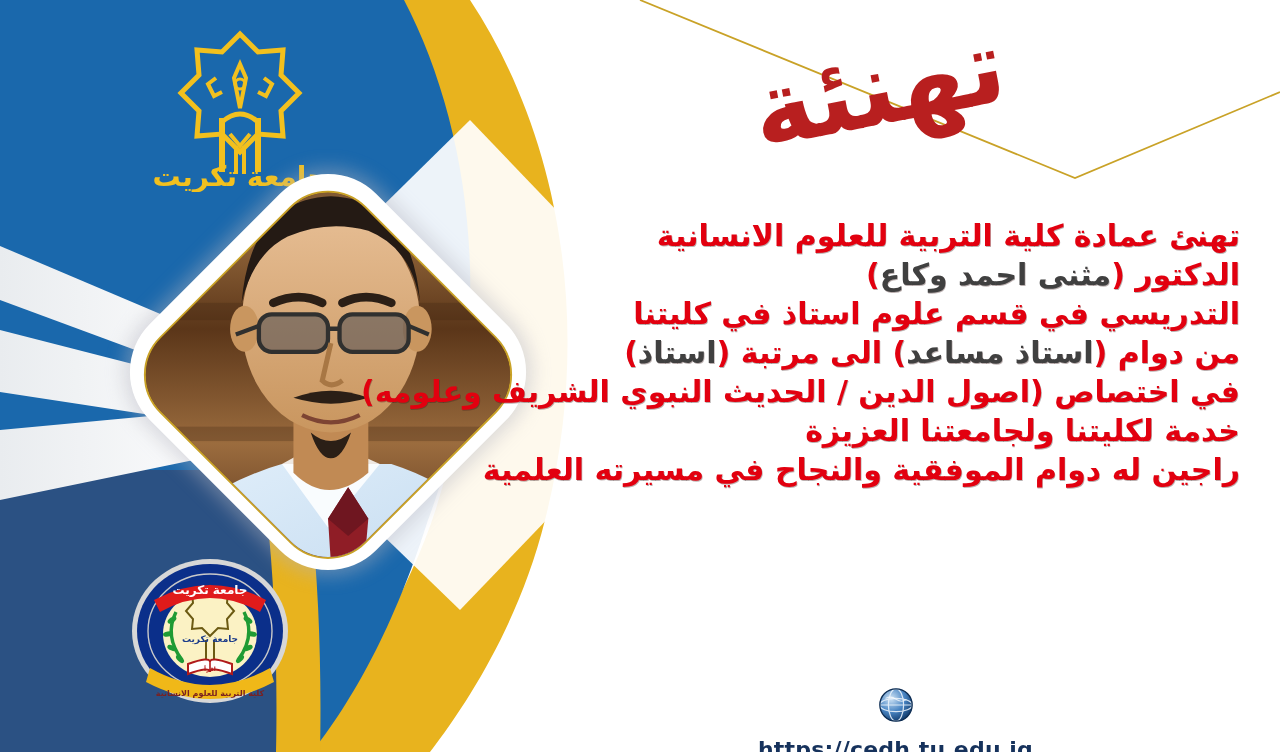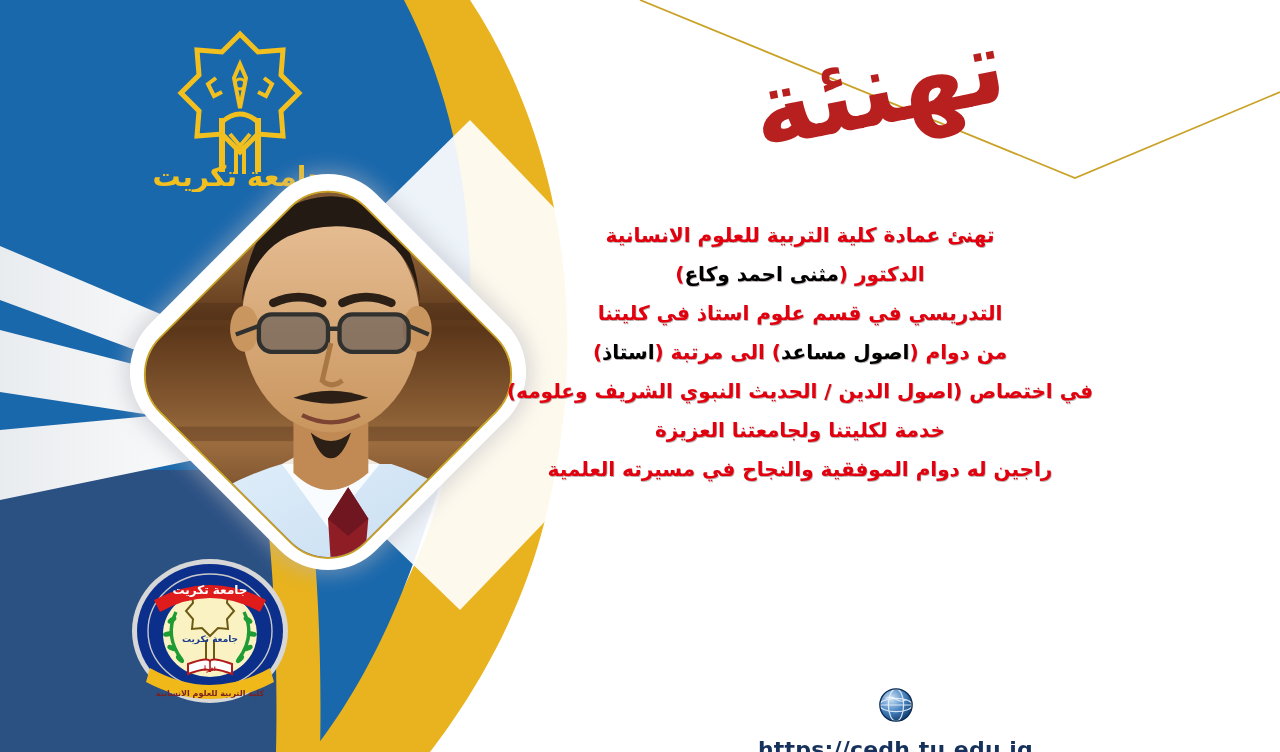--- a/index.html
+++ b/index.html
@@ -80,30 +80,29 @@
     white-space:nowrap;
     letter-spacing:-2px;
   }
 
   
   #body-text{
     position:absolute;
     left:360px;top:216px;
     width:880px;
     direction:rtl;
-    text-align:center;
     font-family:"DejaVu Sans","Liberation Sans",sans-serif;
     font-weight:bold;
-    font-size:20px;
+    font-size:30px;
     line-height:39px;
     color:#e2000f;
     text-shadow:0.7px 0.7px 0 rgba(60,30,30,.35);
   }
   #body-text .line{white-space:nowrap;}
-  .nv{color:#000000;}
+  .nv{color:#404040;}
   .rd{color:#e2000f;}
 
   
   #footer{
     position:absolute;
     left:758px;top:686px;
     display:flex;align-items:center;gap:13px;flex-direction:column;
   }
   #globe-icon{width:38px;height:38px;display:block;}
   #site-url{
@@ -291,21 +290,21 @@
   </div>
 
   <div id="title-wrap">
     <div id="title-text">تهنئة</div>
   </div>
 
   <div id="body-text">
     <div class="line"><span class="rd">تهنئ عمادة كلية التربية للعلوم الانسانية</span></div>
     <div class="line"><span class="rd">الدكتور </span><span class="rd">(</span><span class="nv">مثنى احمد وكاع</span><span class="rd">)</span></div>
     <div class="line"><span class="rd">التدريسي في قسم علوم استاذ في كليتنا</span></div>
-    <div class="line"><span class="rd">من دوام </span><span class="rd">(</span><span class="nv">اصول مساعد</span><span class="rd">)</span><span class="rd"> الى مرتبة </span><span class="rd">(</span><span class="nv">استاذ</span><span class="rd">)</span></div>
+    <div class="line"><span class="rd">من دوام </span><span class="rd">(</span><span class="nv">استاذ مساعد</span><span class="rd">)</span><span class="rd"> الى مرتبة </span><span class="rd">(</span><span class="nv">استاذ</span><span class="rd">)</span></div>
     <div class="line"><span class="rd">في اختصاص (اصول الدين / الحديث النبوي الشريف وعلومه)</span></div>
     <div class="line"><span class="rd">خدمة لكليتنا ولجامعتنا العزيزة</span></div>
     <div class="line"><span class="rd">راجين له دوام الموفقية والنجاح في مسيرته العلمية</span></div>
   </div>
 
   <div id="footer">
     <svg id="globe-icon" viewBox="0 0 40 40">
       <defs>
         <radialGradient id="globeG" cx="35%" cy="30%" r="75%">
           <stop offset="0%" stop-color="#cfe3f5"></stop>

